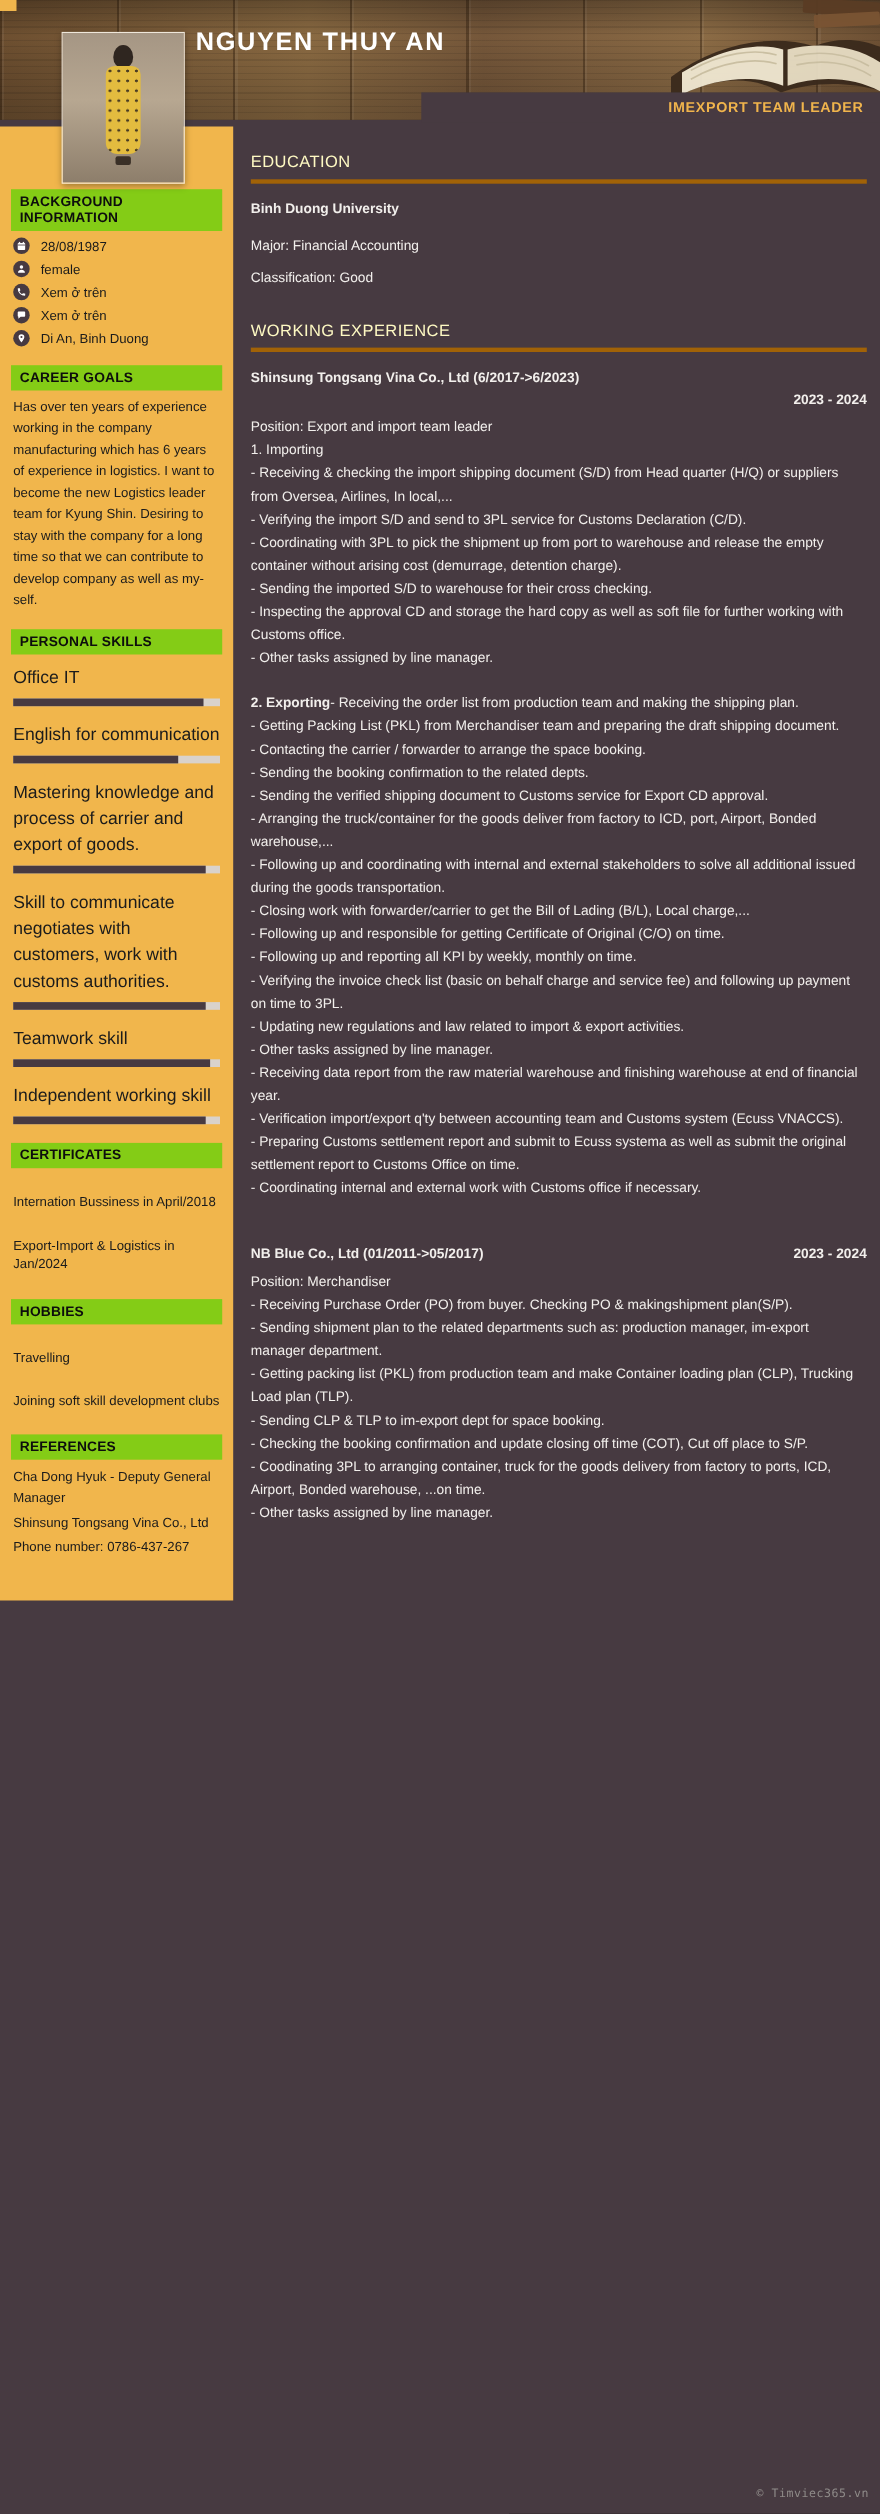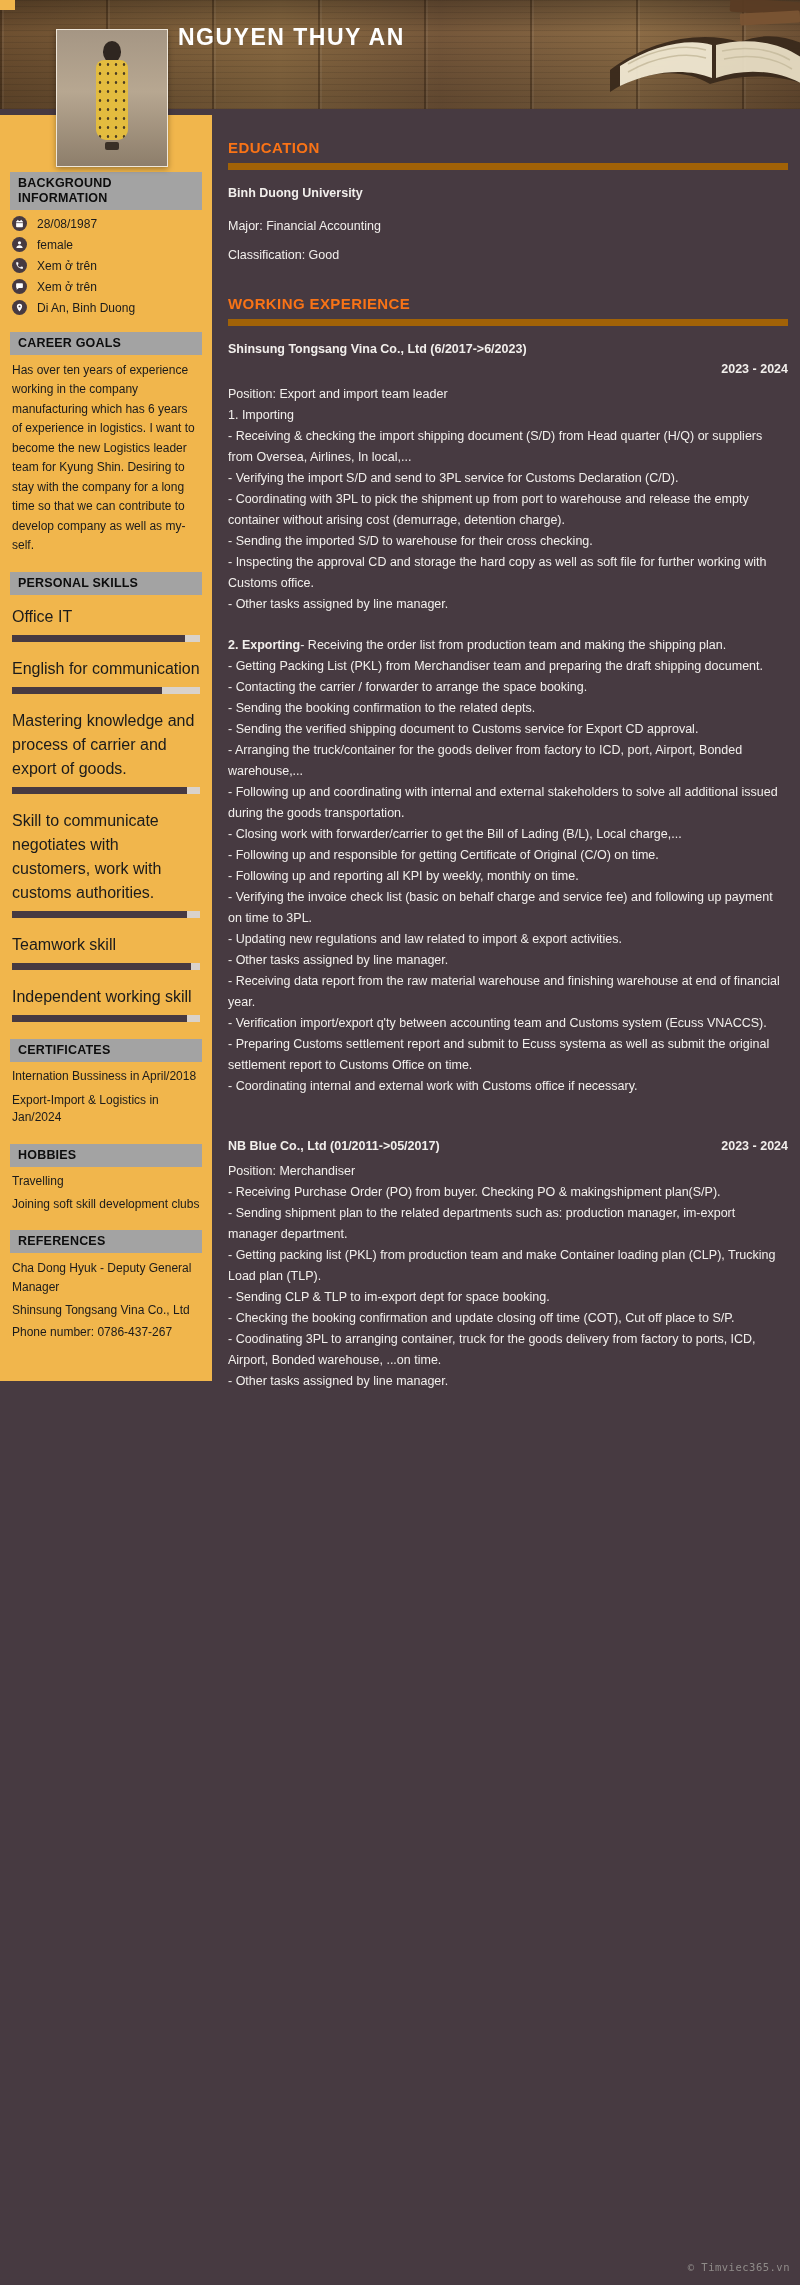--- a/index.html
+++ b/index.html
@@ -25,39 +25,39 @@
     background:linear-gradient(180deg,#a59684 0%,#b7a791 45%,#8d7e6b 100%);
     border:1px solid #efe7da;box-shadow:0 2px 6px rgba(0,0,0,.35);}
   .ph-head{position:absolute;top:11px;left:50%;margin-left:-9px;width:18px;height:21px;border-radius:50% 50% 46% 46%;background:#2f2620;}
   .ph-body{position:absolute;top:30px;left:50%;margin-left:-16px;width:32px;height:80px;background:#e3bc3f;border-radius:8px 8px 11px 11px;
     background-image:radial-gradient(circle, #4a3c22 1px, rgba(0,0,0,0) 1.6px);background-size:8px 9px;}
   .ph-feet{position:absolute;top:112px;left:50%;margin-left:-7px;width:14px;height:8px;background:#3a3027;border-radius:2px;}
 
   
   .sidebar{position:absolute;top:115px;left:0;width:212px;min-height:870px;background:#F1B64C;
     box-sizing:border-box;padding:57px 10px 22px 10px;color:#1b1b1b;}
-  .box-title{background:#a3a3a3;color:#0d0d0d;font-weight:bold;font-size:12.5px;letter-spacing:.2px;
+  .box-title{background:#84cc16;color:#0d0d0d;font-weight:bold;font-size:12.5px;letter-spacing:.2px;
     padding:4px 8px;line-height:15px;margin-bottom:6px;}
   .side-section{margin-bottom:17px;}
   .bg-item{display:flex;align-items:center;gap:10px;margin:6px 2px;}
   .icon-circle{flex:0 0 15px;width:15px;height:15px;border-radius:50%;background:#473A41;display:flex;align-items:center;justify-content:center;}
   .icon-circle svg{width:9px;height:9px;display:block;}
   .bg-text{font-size:12px;}
   .goals-text{font-size:12px;line-height:1.62;margin:6px 2px 0 2px;}
   .skill-item{margin:10px 2px 15px 2px;}
   .skill-label{font-size:16px;line-height:1.5;margin-bottom:6px;}
   .skill-bar{height:7px;background:#D9D2CB;}
   .skill-bar-fill{height:100%;background:#473A41;}
-  .side-line{font-size:12px;line-height:1.45;margin:6px 2px;}
+  .side-line{font-size:12px;line-height:1.45;margin:22px 2px;}
   .ref-line{font-size:12px;line-height:1.55;margin:4px 2px;}
 
   
   .main{position:absolute;top:115px;left:228px;width:560px;color:#F2EFEC;padding-top:24px;box-sizing:border-box;}
-  .section-heading{color:#f97316;font-size:15px;font-weight:bold;letter-spacing:.4px;
-    padding-bottom:7px;border-bottom:7px solid #a16207;margin:0 0 16px 0;}
+  .section-heading{color:#fef9c3;font-size:15px;font-weight:normal;letter-spacing:.4px;
+    padding-bottom:7px;border-bottom:4px solid #a16207;margin:0 0 16px 0;}
   .edu-school{font-weight:bold;font-size:12.5px;margin:0 0 16px 0;}
   .edu-line{font-size:12.5px;margin:0 0 9px 0;line-height:1.6;}
   .exp-section{margin-top:30px;}
   .job{margin-top:0;}
   .job + .job{margin-top:42px;}
   .job-header{margin-bottom:8px;font-size:12.5px;font-weight:bold;}
   .job-header.inline{display:flex;justify-content:space-between;align-items:baseline;}
   .job-company{font-weight:bold;}
   .job-period{font-weight:bold;text-align:right;display:block;margin-top:6px;}
   .job-header.inline .job-period{margin-top:0;}
@@ -75,20 +75,23 @@
     <svg class="books" width="310" height="100" viewBox="0 0 310 100">
       <path d="M120 70 C160 40 210 30 250 42 C280 30 310 38 330 55 L330 90 C290 72 250 74 220 84 C190 66 150 72 120 92 Z" fill="#3a2a1c"></path>
       <path d="M130 66 C165 44 200 38 222 45 L222 78 C198 68 162 70 130 86 Z" fill="#f0e8d2"></path>
       <path d="M312 58 C288 40 252 38 226 45 L226 78 C254 68 288 70 312 84 Z" fill="#e7ddc4"></path>
       <path d="M138 64 C166 48 196 44 216 50 M138 72 C166 56 196 52 216 58" stroke="#cfc5a8" stroke-width="1.5" fill="none"></path>
       <path d="M300 60 C280 48 254 46 232 51 M302 69 C282 56 256 54 234 59" stroke="#cfc5a8" stroke-width="1.5" fill="none"></path>
       <rect x="240" y="0" width="70" height="14" rx="2" fill="#5a3c24" transform="rotate(4 275 7)"></rect>
       <rect x="250" y="12" width="60" height="12" rx="2" fill="#7a5433" transform="rotate(-3 280 18)"></rect>
     </svg>
     <h1 class="candidate-name">NGUYEN THUY AN</h1>
+    <div class="badge">
+      <span>IMEXPORT TEAM LEADER</span>
+    </div>
   </header>
 
   <div class="photo">
     <div class="ph-head"></div>
     <div class="ph-body"></div>
     <div class="ph-feet"></div>
   </div>
 
   <aside class="sidebar">
 

